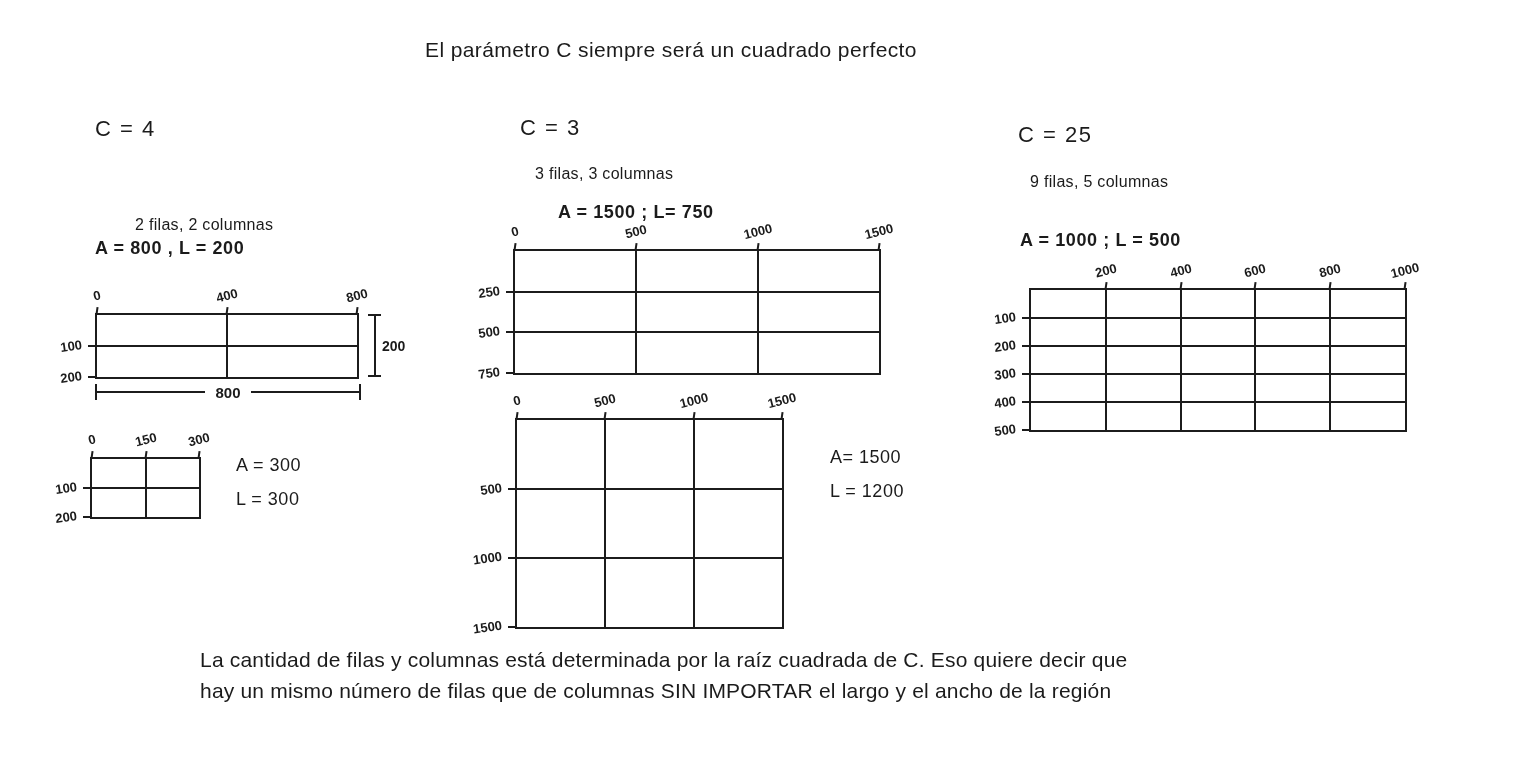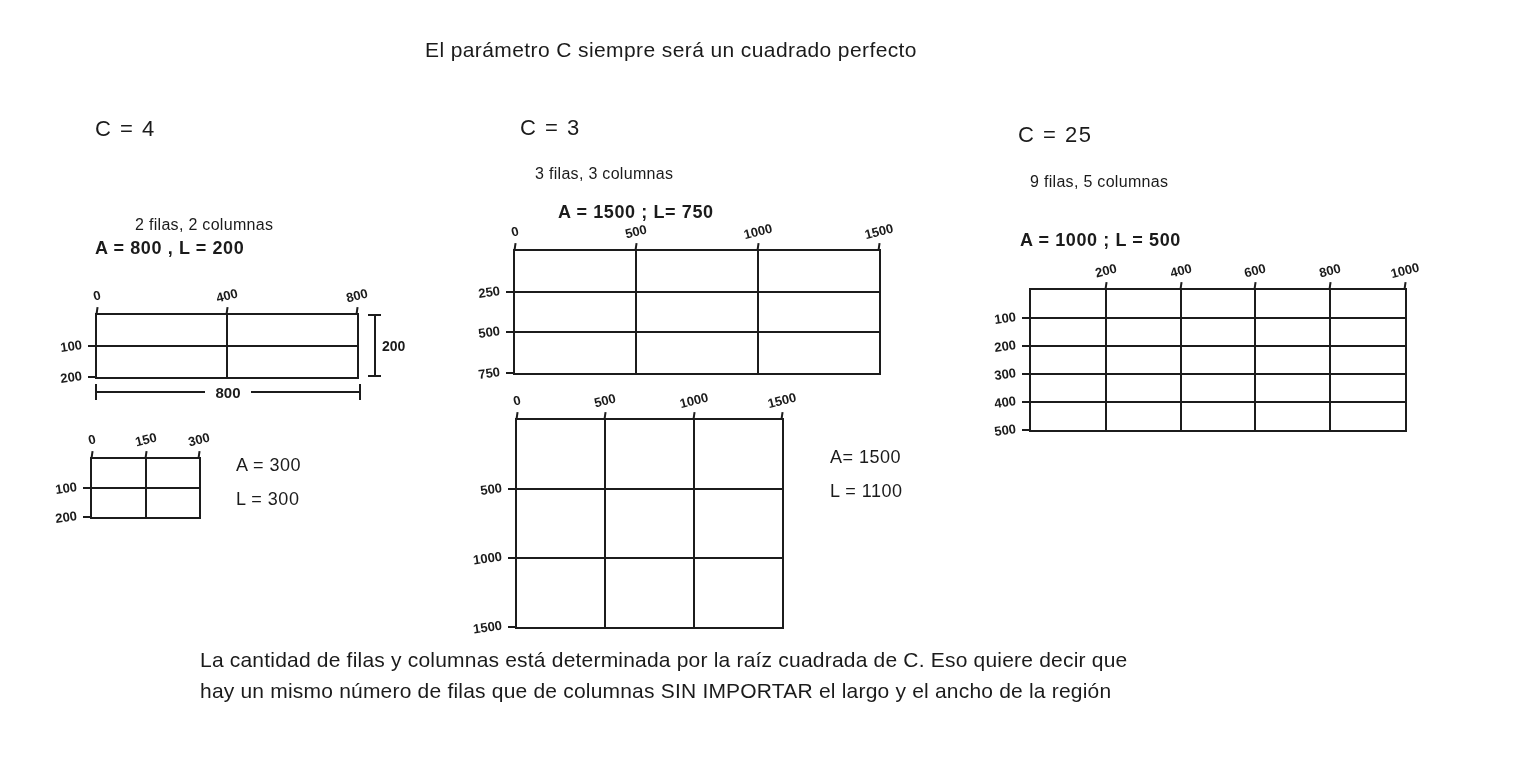--- a/index.html
+++ b/index.html
@@ -138,21 +138,21 @@
       <span class="tick-l" style="top: 33.3%;"></span>
       <span class="lbl-l" style="top: 33.3%;">500</span>
       <span class="tick-l" style="top: 66.7%;"></span>
       <span class="lbl-l" style="top: 66.7%;">1000</span>
       <span class="tick-l" style="top: 100%;"></span>
       <span class="lbl-l" style="top: 100%;">1500</span>
     </div>
 
   <div class="abs side-text" style="left:830px;top:440px;">
     <div>A= 1500</div>
-    <div>L = 1100</div>
+    <div>L = 1200</div>
   </div>
 
   <div class="abs heading" style="left:1018px;top:122px;">C = 25</div>
   <div class="abs subheading" style="left:1030px;top:173px;">9 filas, 5 columnas</div>
   <div class="abs params" style="left:1020px;top:230px;">A = 1000  ;   L = 500</div>
 
   <div class="grid-box" style="left:1029px;top:288px;width:374px;height:140px;">
       <div class="vline" style="left: 20%;"></div>
       <div class="vline" style="left: 40%;"></div>
       <div class="vline" style="left: 60%;"></div>

